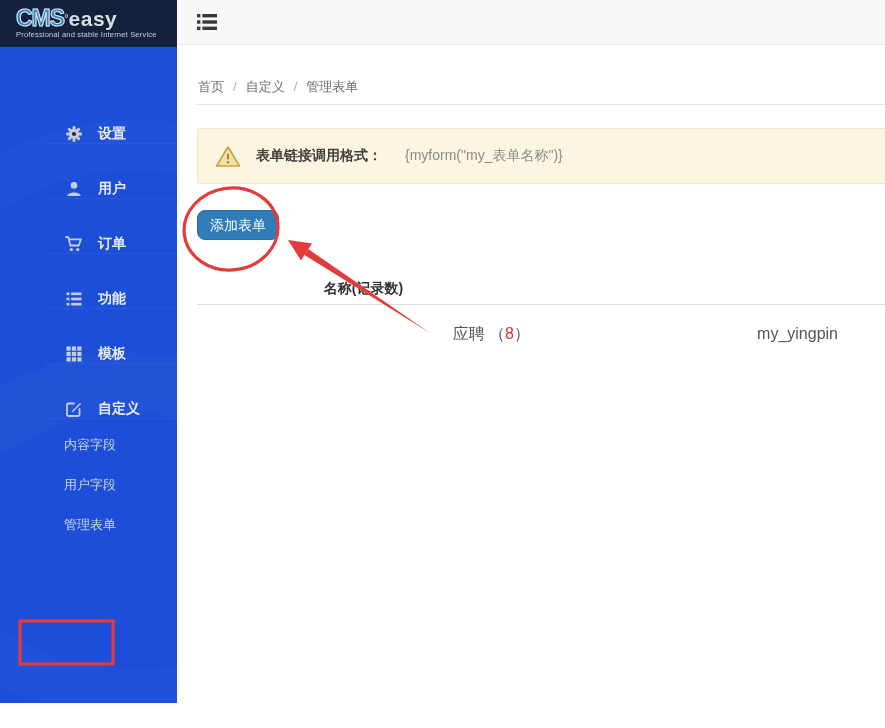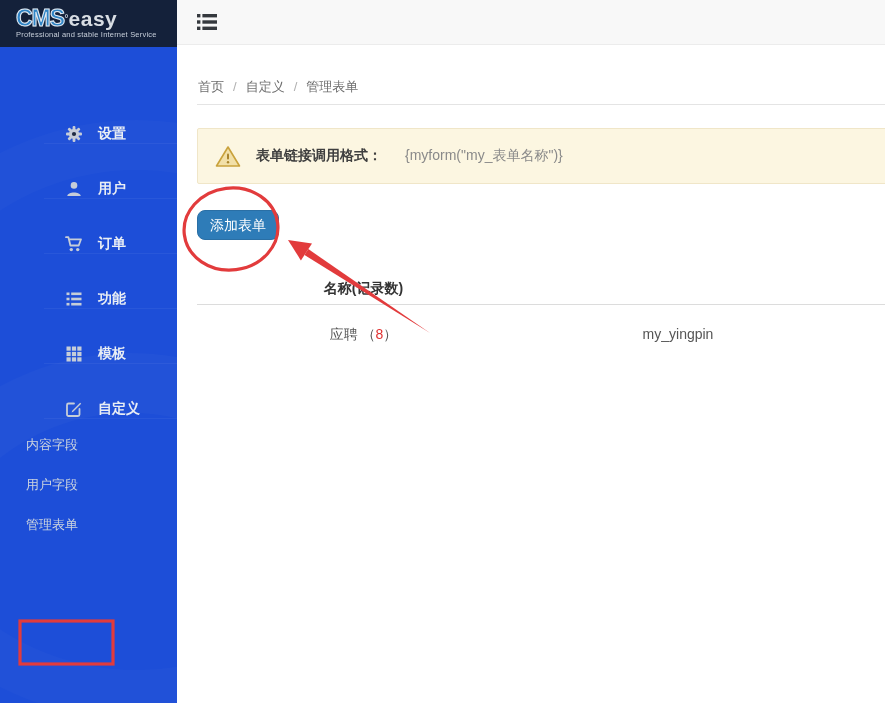--- a/index.html
+++ b/index.html
@@ -37,21 +37,21 @@
 
   .menu { position:relative; margin-top:42px; z-index:2; }
   .menu-item {
     height:55px; display:flex; align-items:flex-end; padding-left:21px;
     border-bottom:1px solid rgba(255,255,255,0.05); cursor:pointer;margin-left:44px;
   }
   .menu-item .mi-icon { width:18px; height:18px; margin-right:15px; flex:0 0 18px; }
   .menu-item .mi-label { color:#e9eef4; font-size:14px; font-weight:700; }
   .submenu { position:relative; margin-top:6px; z-index:2; }
   .submenu-item {
-    height:40px; display:flex; align-items:center; padding-left:26px;
+    height:40px; display:flex; align-items:center; padding-left:64px;
     cursor:pointer;
   }
   .submenu-item .smi-label { color:#ccd4de; font-size:13px; }
 
   
   .topbar {
     position:absolute; left:177px; top:0; width:708px; height:45px;
     background:#f8f8f8; border-bottom:1px solid #ececec;
   }
   .topbar .burger { position:absolute; left:20px; top:13px; width:20px; height:18px; cursor:pointer; }
@@ -77,22 +77,22 @@
     background:#2e7cb8; border:1px solid #2a6fa5; border-radius:8px;
     color:#fff; font-size:14px; padding:6px 12px; line-height:16px; cursor:pointer;
     font-family:inherit;
   }
 
   .th { position:absolute; top:233px; font-size:14px; font-weight:700; color:#333;
         text-align:center; line-height:20px; }
   .th1 { left:20px; width:333px; }
   .th2 { left:353px; width:320px; }
   .thead-rule { position:absolute; top:259px; left:20px; right:0; border-top:1px solid #dcdcdc; }
-  .td { position:absolute; top:279px; font-size:14px; color:#555;
-        text-align:center; line-height:20px; }
+  .td { position:absolute; top:279px; font-size:16px; color:#555;
+        text-align:right; line-height:20px; }
   .td1 { left:20px; width:333px; }
   .td2 { left:341px; width:320px; }
   .count-red { color:#e03131; }
 
   
   .overlay { position:absolute; left:0; top:0; width:885px; height:728px; pointer-events:none; z-index:10; }
 
   .icon-fill { fill:#c6cdd8; }
   .icon-stroke { stroke:#c6cdd8; fill:none; stroke-width:1.8; }
 </style>

